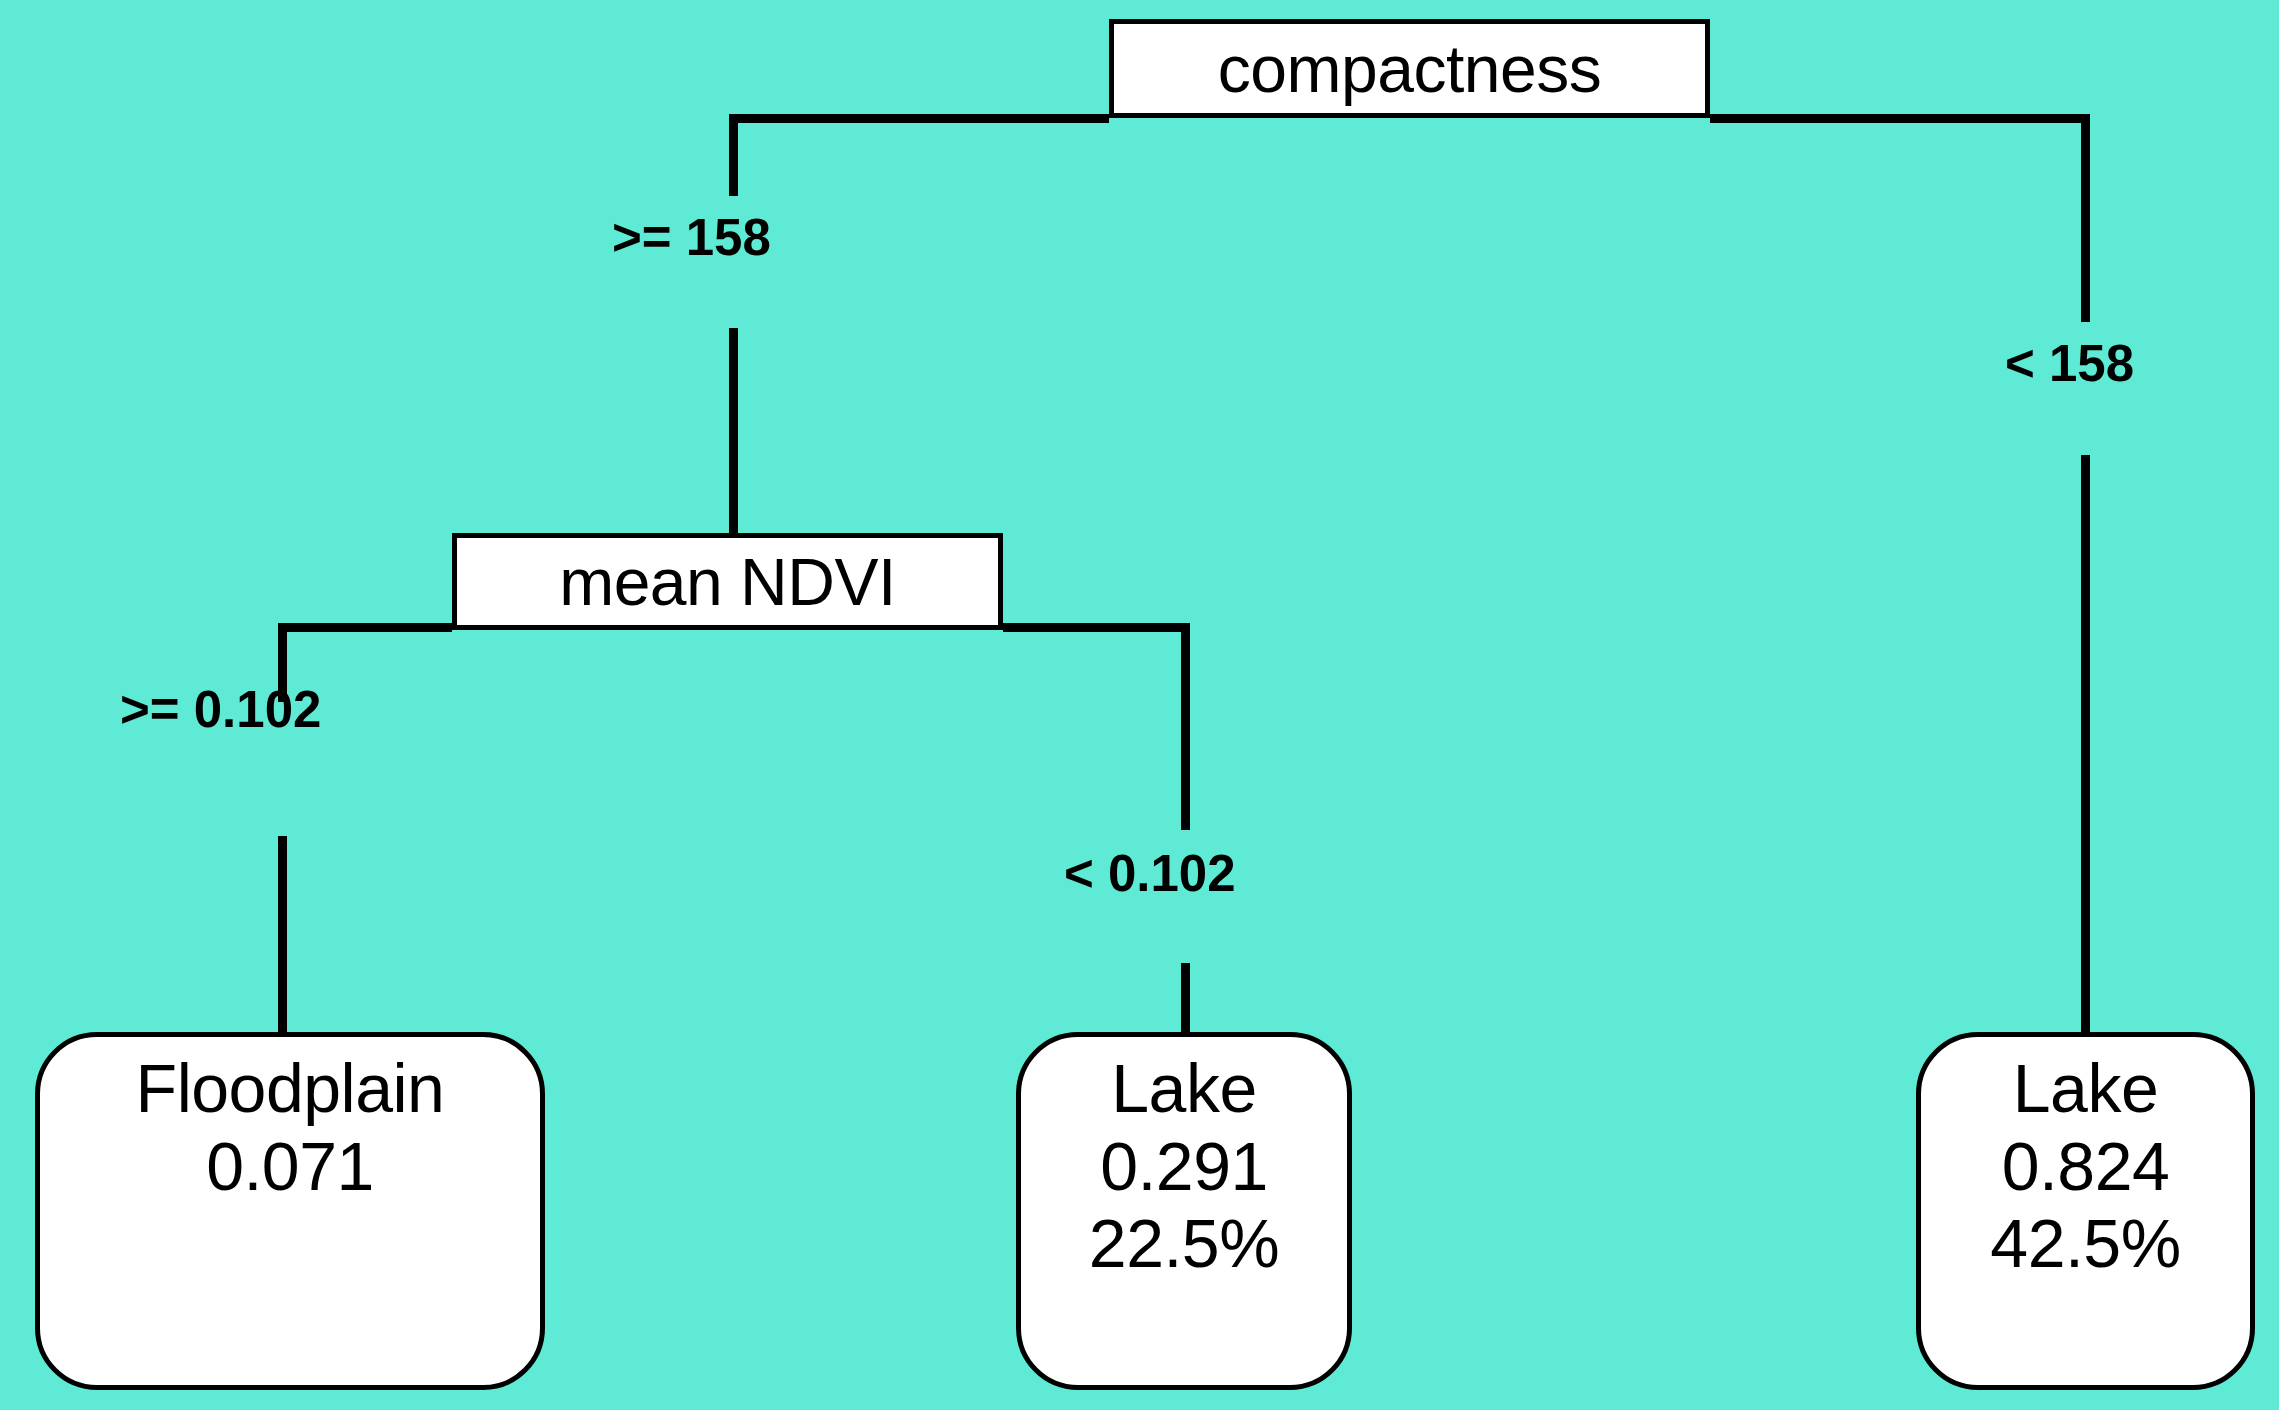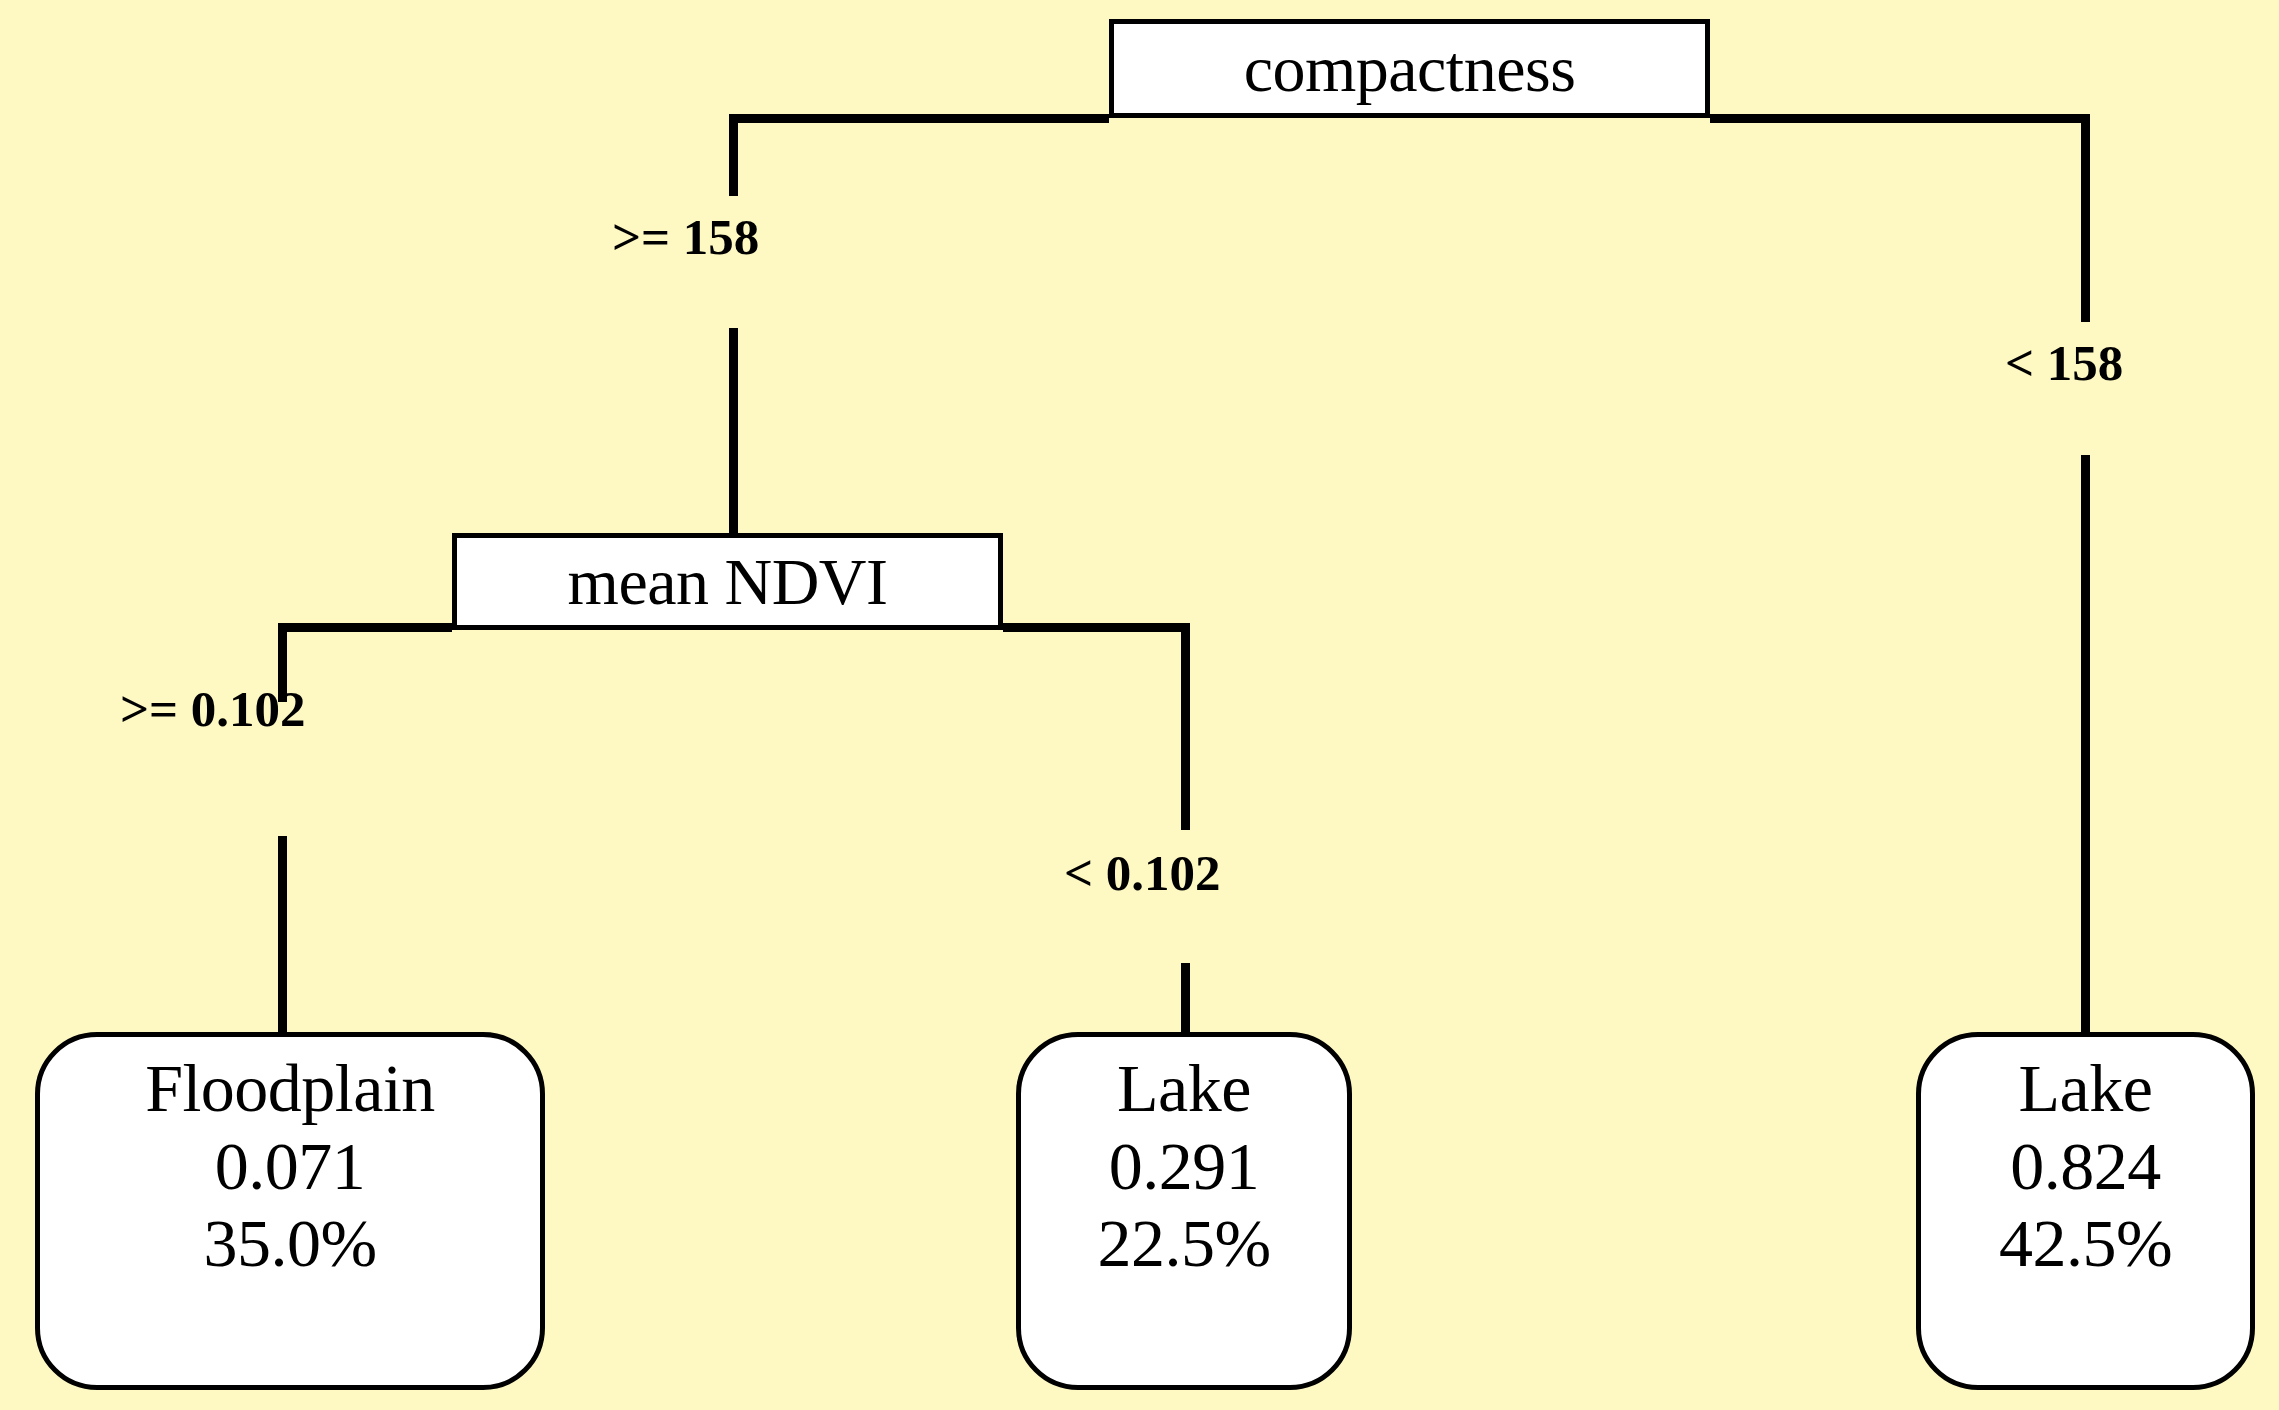--- a/index.html
+++ b/index.html
@@ -5,23 +5,23 @@
 <style>
   html, body {
     margin: 0;
     padding: 0;
     background: #ffffff;
   }
   #canvas {
     position: relative;
     width: 2279px;
     height: 1410px;
-    background: #fef9c3;
+    background: #5eead4;
     overflow: hidden;
-    font-family: Liberation Serif, serif;
+    font-family: Liberation Sans, sans-serif;
   }
   #tree-svg {
     position: absolute;
     left: 0;
     top: 0;
     width: 2279px;
     height: 1410px;
   }
   
   .split-node {
@@ -107,21 +107,20 @@
 
   <div class="edge-label" style="left:1968px; top:338px;margin-left:37px;">&lt; 158</div>
 
   <div class="edge-label" style="left:120px; top:684px;">&gt;= 0.102</div>
 
   <div class="edge-label" style="left:1064px; top:848px;">&lt; 0.102</div>
 
   <div class="leaf-node" style="left:35px; top:1032px; width:510px; height:358px;">
     <span class="leaf-line">Floodplain</span>
     <span class="leaf-line">0.071</span>
-    <span class="leaf-line">35.0%</span>
   </div>
 
   <div class="leaf-node" style="left:1016px; top:1032px; width:336px; height:358px;">
     <span class="leaf-line">Lake</span>
     <span class="leaf-line">0.291</span>
     <span class="leaf-line">22.5%</span>
   </div>
 
   <div class="leaf-node" style="left:1916px; top:1032px; width:339px; height:358px;">
     <span class="leaf-line">Lake</span>

